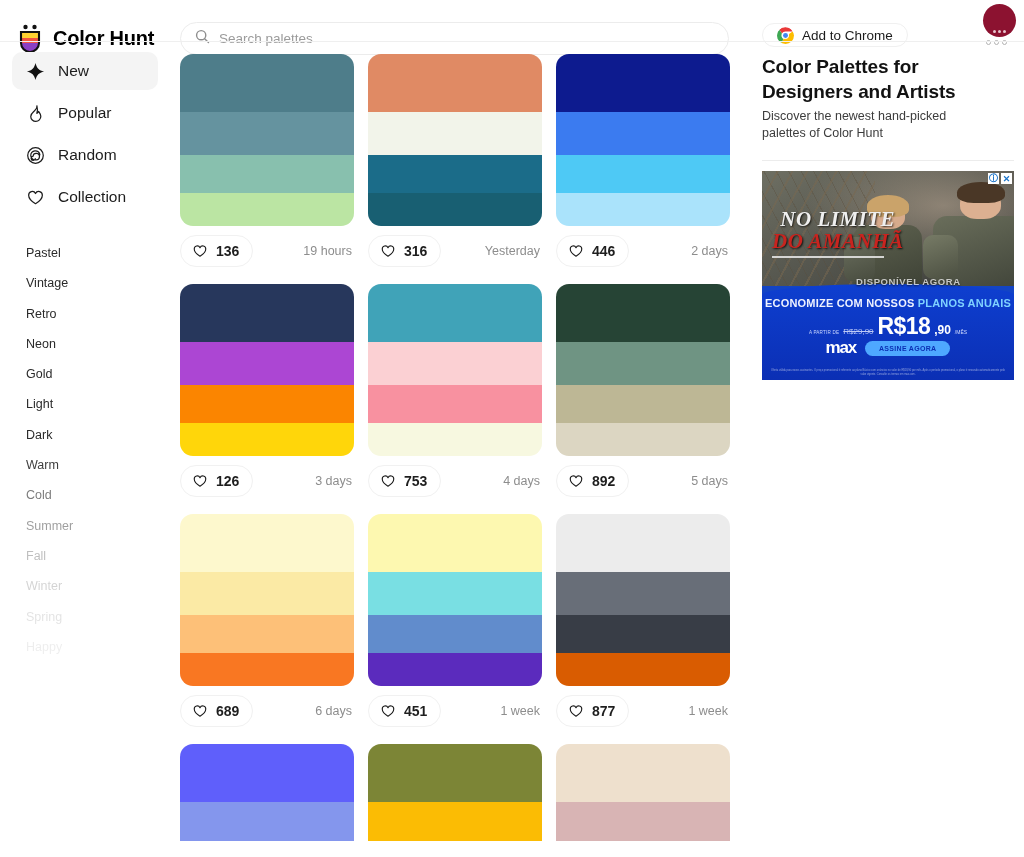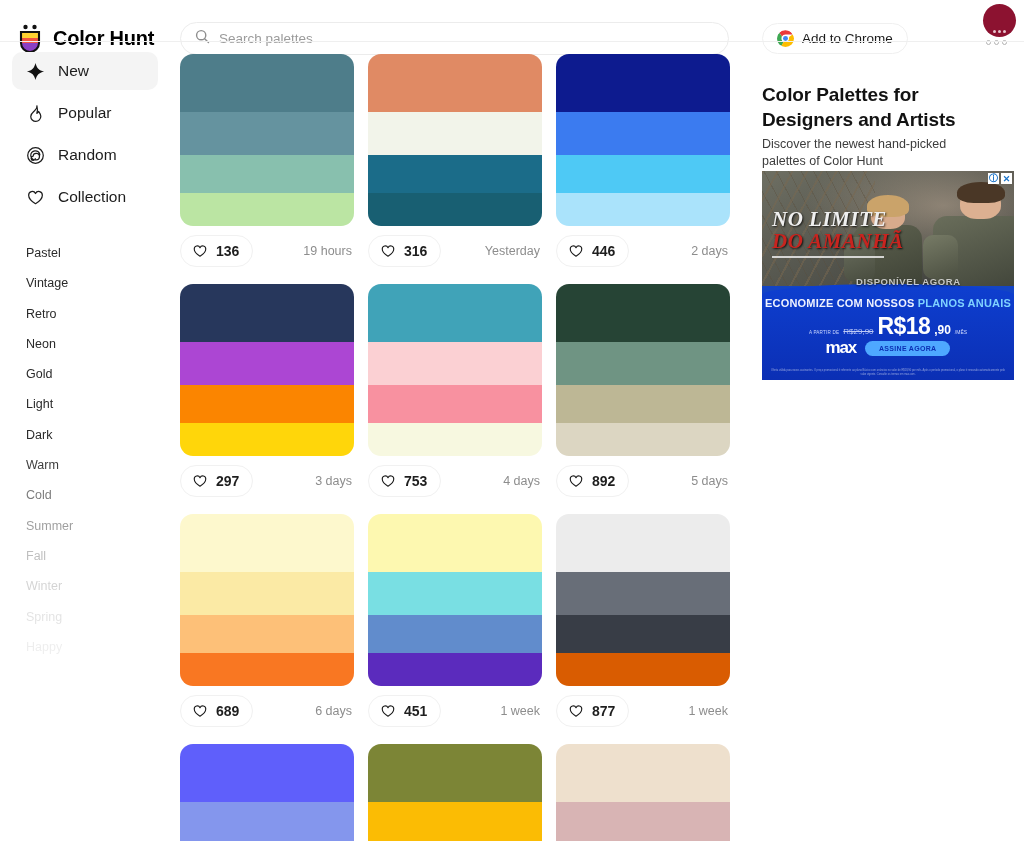--- a/index.html
+++ b/index.html
@@ -33,21 +33,21 @@
   }
   .search-input {
     border: none; outline: none; background: transparent;
     font-family: "Liberation Sans", sans-serif;
     font-size: 13.5px; color: #2b2b2b; width: 100%;
   }
   .search-input::placeholder { color: #9b9b9b; }
 
   .chrome-btn {
     position: absolute; left: 762px; top: 5px;
-    height: 31px; display: flex; align-items: center; gap: 8px;
+    height: 24px; display: flex; align-items: center; gap: 8px;
     padding: 0 14px; border-radius: 16px;
     border: 1px solid #f0f0f0; background: #fff;
     font-size: 13.5px; color: #1b1b1b; cursor: pointer;
   }
   .chrome-ico { width: 17px; height: 17px; border-radius: 50%; position: relative; overflow: hidden; flex: none; }
 
   .dots-menu {
     position: absolute; left: 986px; top: 22px;
     display: flex; gap: 3px; cursor: pointer;
   }
@@ -110,21 +110,21 @@
     background: #fff; cursor: pointer;
   }
   .like-count { font-size: 14px; font-weight: bold; color: #1e1e1e; }
   .heart { width: 16px; height: 16px; display: block; }
   .age { font-size: 12.5px; color: #8d8d8d; padding-right: 2px; text-align: right; }
 
   
   .right { position: absolute; left: 762px; top: 54px; width: 252px; }
   .right h1 {
     font-size: 19px; line-height: 25px; font-weight: bold;
-    color: #121212; letter-spacing: -0.1px; margin-top: 28px;
+    color: #121212; letter-spacing: -0.1px;
   }
   .right p {
     margin-top: 4px; font-size: 12.5px; line-height: 17px; color: #3c3c3c;
     max-width: 215px;
   }
   .right-rule { margin-top: 18px; height: 1px; background: #ececec; }
 
   
   .ad {
     position: absolute; left: 762px; top: 171px;
@@ -148,21 +148,21 @@
   .fig-body { position: absolute; border-radius: 14px 14px 0 0; }
   .fig-head { position: absolute; border-radius: 48% 48% 42% 42%; }
   .fig-hair { position: absolute; border-radius: 50% 50% 35% 35%; }
 
   .ad-title {
     position: absolute; left: 10px; top: 38px; z-index: 4;
   }
   .ad-l1 {
     font-family: "Liberation Serif", serif; font-weight: bold; font-style: italic;
     font-size: 21px; line-height: 21px; color: #efefef;
-    letter-spacing: 0.5px; text-shadow: 1px 1px 2px rgba(0,0,0,.75);
+    letter-spacing: 0.5px; text-shadow: 1px 1px 2px rgba(0,0,0,.75); text-align: center;
   }
   .ad-l2 {
     font-family: "Liberation Serif", serif; font-weight: bold; font-style: italic;
     font-size: 21px; line-height: 23px; color: #c8241f;
     letter-spacing: 0.5px; text-shadow: 1px 1px 2px rgba(0,0,0,.8);
   }
   .ad-strike { width: 112px; height: 2px; background: rgba(235,235,235,.85); margin-top: 3px; }
   .ad-avail {
     position: absolute; left: 82px; top: 105px; z-index: 4;
     font-size: 9.5px; font-weight: bold; letter-spacing: .6px;
@@ -377,21 +377,21 @@
             <div class="band" style="background: rgb(39, 55, 92); height: 34%;"></div>
             <div class="band" style="background: rgb(172, 70, 211); height: 25%;"></div>
             <div class="band" style="background: rgb(251, 133, 0); height: 22%;"></div>
             <div class="band" style="background: rgb(255, 214, 10); height: 19%;"></div>
           </div>
           <div class="meta">
             <div class="like-btn">
               <svg class="heart" viewBox="0 0 20 20">
                 <path d="M10 16.5S2.8 12.3 2.8 7.6a3.8 3.8 0 0 1 7.2-1.8 3.8 3.8 0 0 1 7.2 1.8c0 4.7-7.2 8.9-7.2 8.9z" fill="none" stroke="#1c1c1c" stroke-width="1.4" stroke-linejoin="round"></path>
               </svg>
-              <span class="like-count">297</span>
+              <span class="like-count">126</span>
             </div>
             <span class="age">3 days</span>
           </div>
         </div>
         <div class="card">
           <div class="swatches">
             <div class="band" style="background: rgb(64, 163, 184); height: 34%;"></div>
             <div class="band" style="background: rgb(251, 208, 211); height: 25%;"></div>
             <div class="band" style="background: rgb(248, 145, 160); height: 22%;"></div>
             <div class="band" style="background: rgb(247, 248, 224); height: 19%;"></div>

